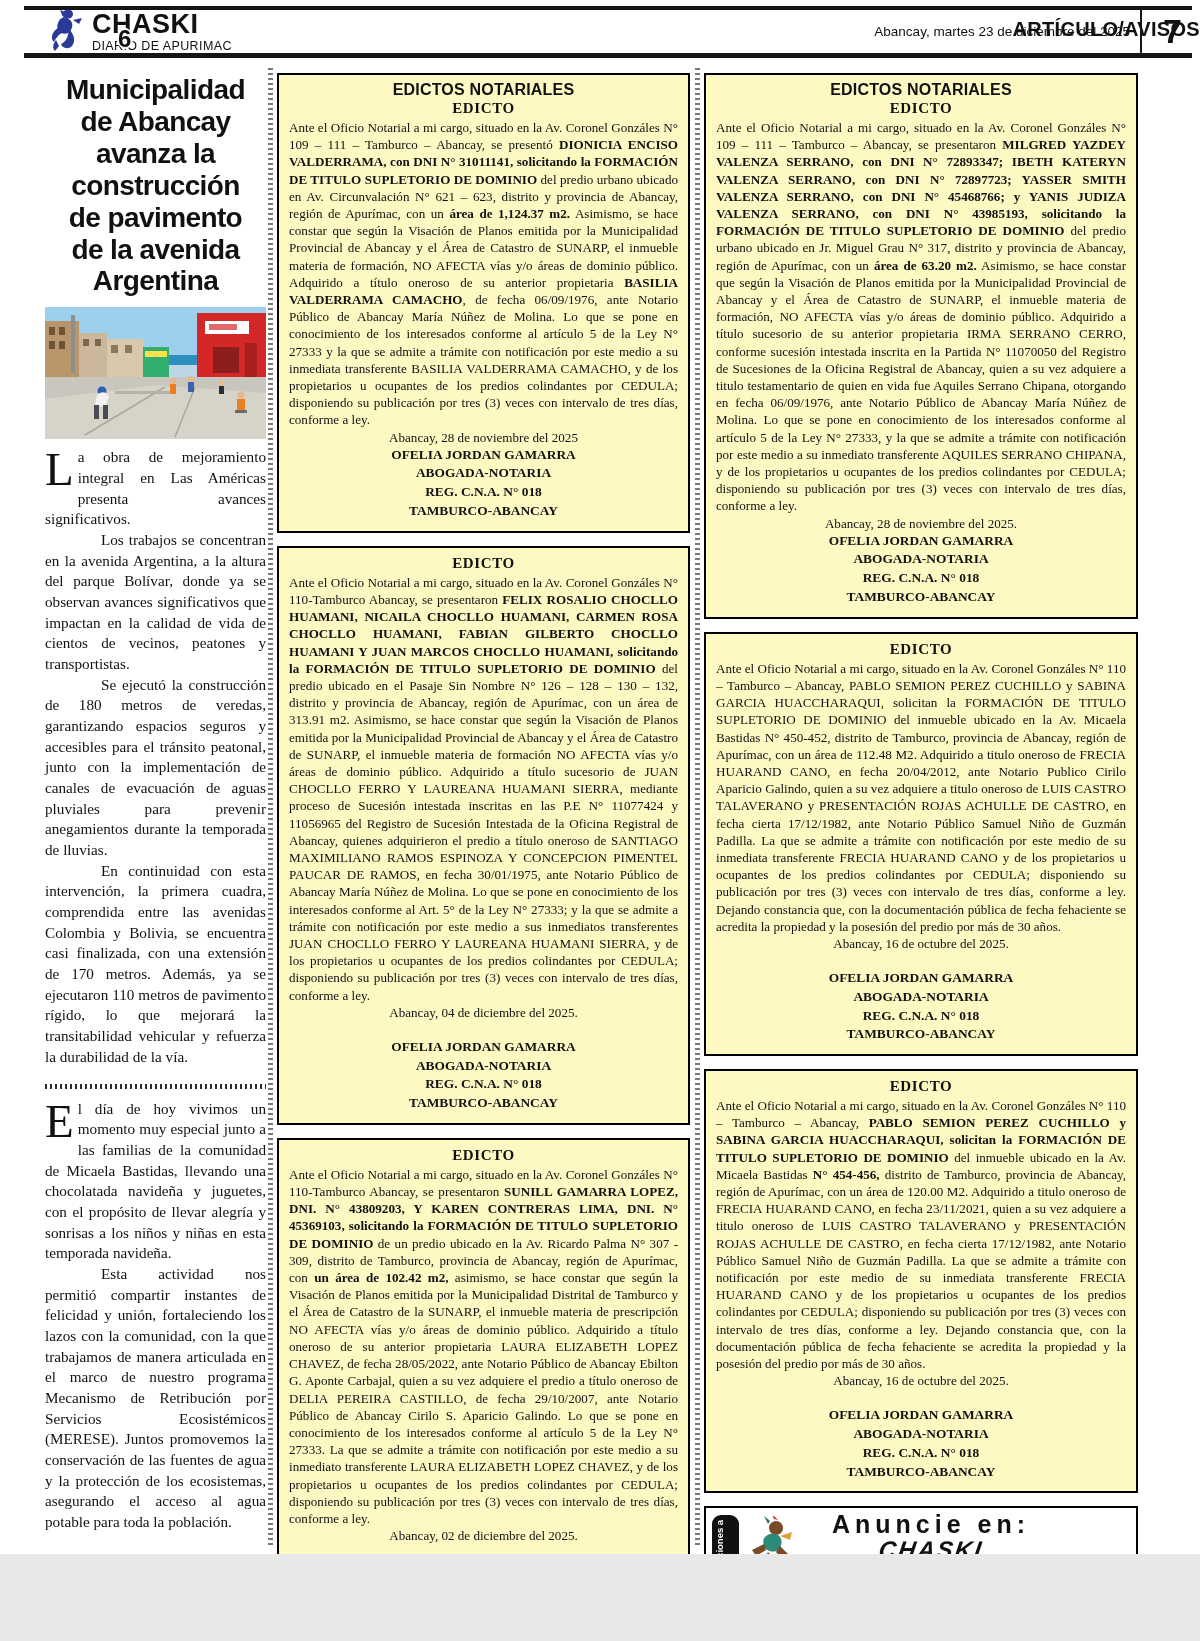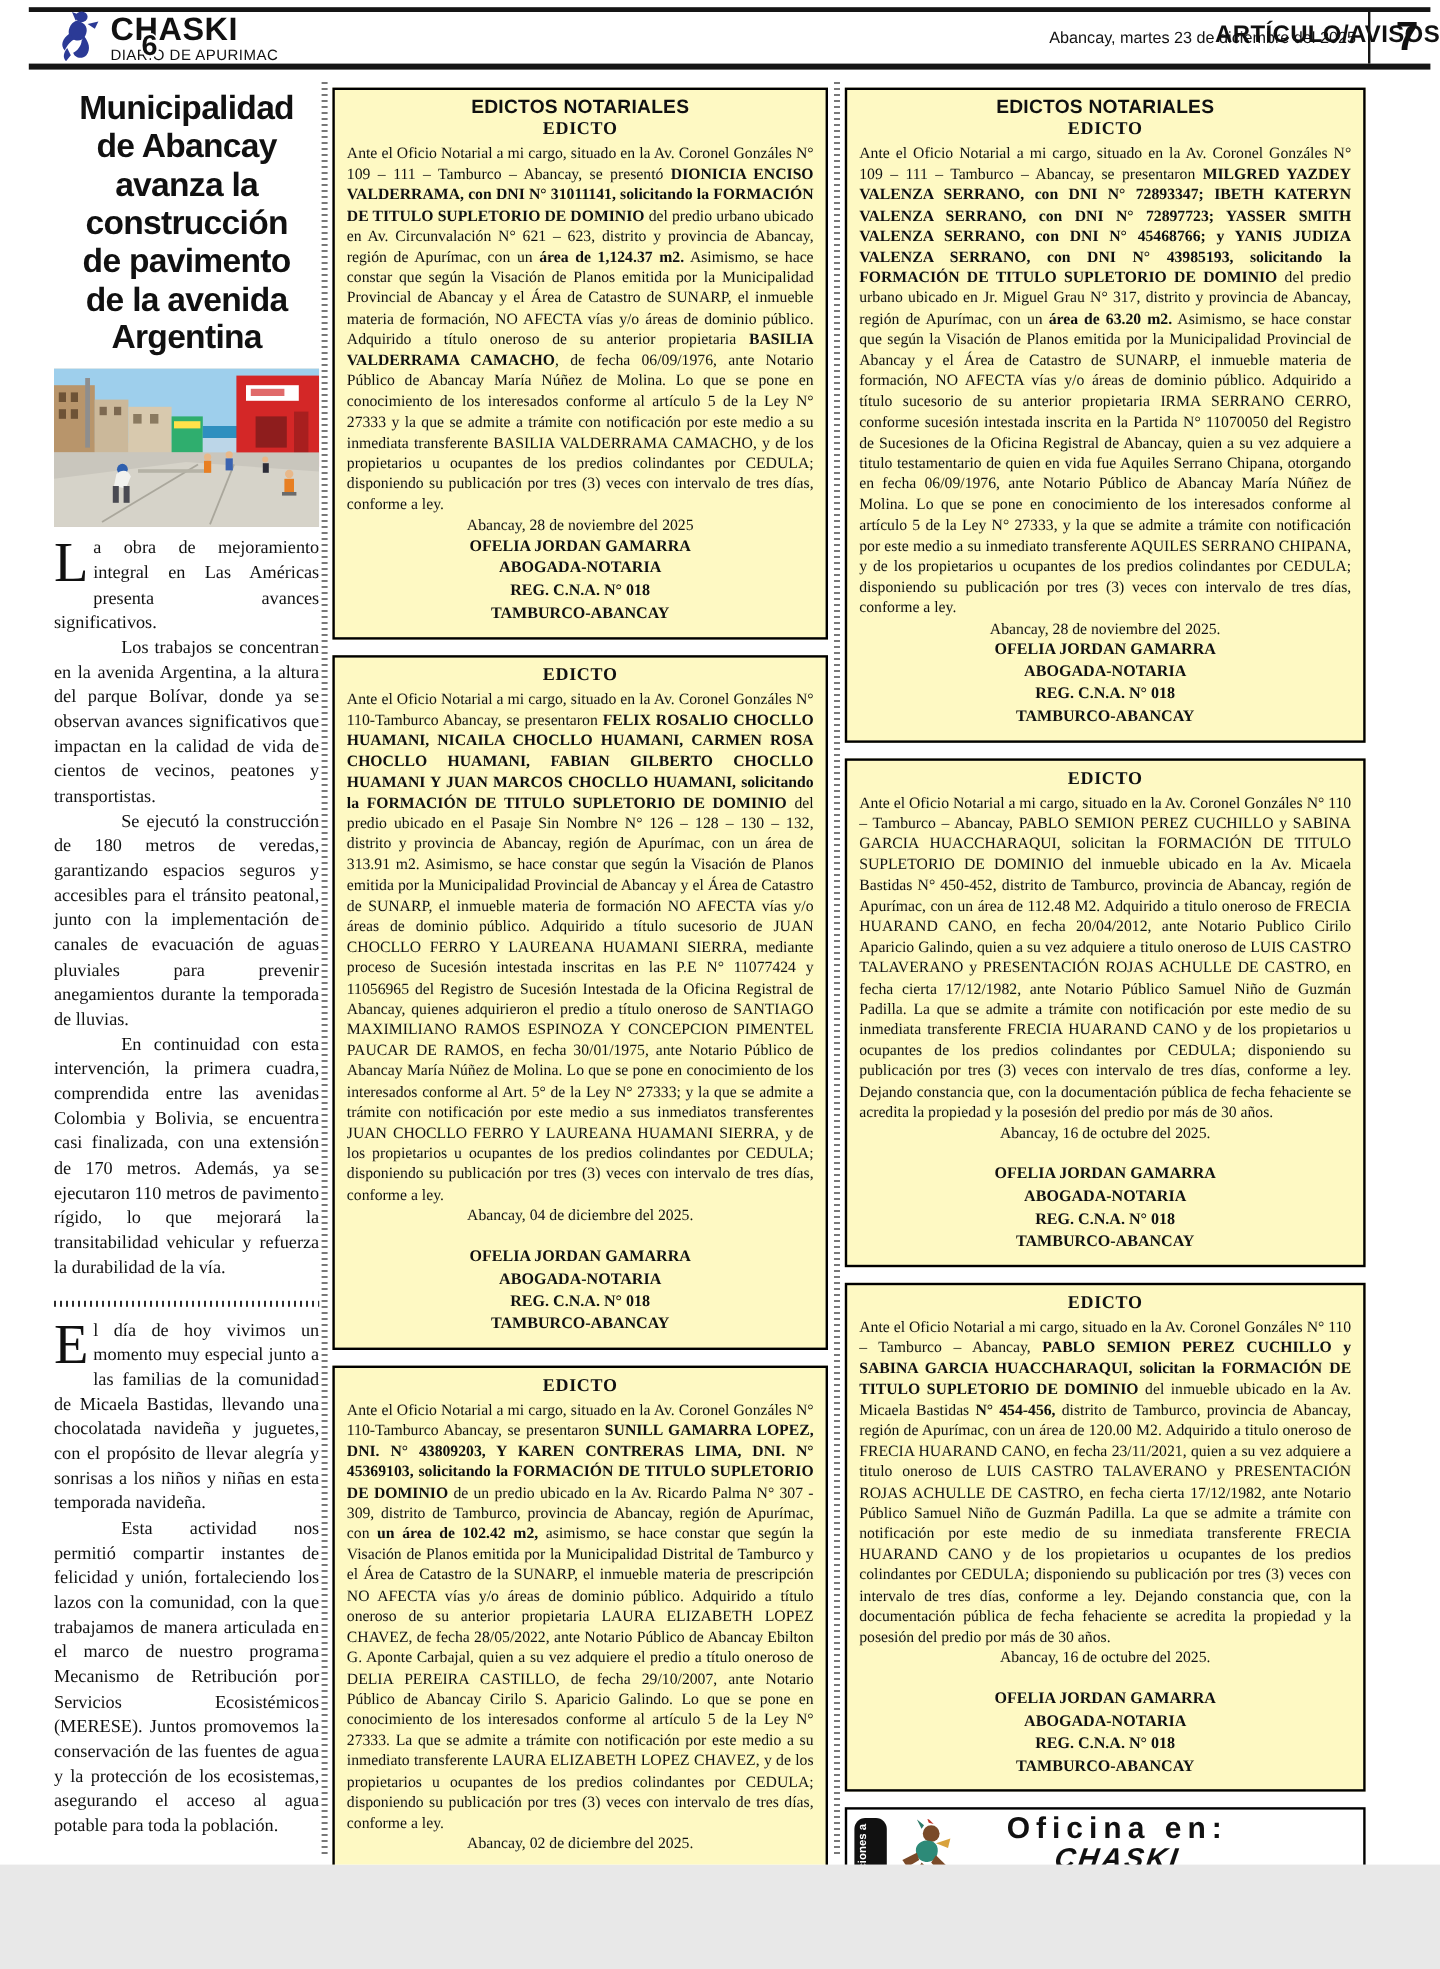--- a/index.html
+++ b/index.html
@@ -266,21 +266,21 @@
           <path d="M54 38 L32 44 L32 78 L54 70 Z" fill="#f8f8f4" stroke="#333" stroke-width="1.5"></path>
           <rect x="36" y="52" width="12" height="12" fill="#222"></rect>
           <rect x="12" y="50" width="14" height="2.5" fill="#999"></rect>
           <rect x="12" y="56" width="14" height="2.5" fill="#999"></rect>
           <rect x="24" y="78" width="16" height="16" fill="#2d3a4a"></rect>
           <rect x="22" y="94" width="8" height="5" fill="#111"></rect>
           <rect x="34" y="94" width="8" height="5" fill="#111"></rect>
         </svg>
       </div>
       <div class="ad-center">
-        <div class="ad-line1">Oficina en:</div>
+        <div class="ad-line1">Anuncie en:</div>
         <div class="ad-logo">CHASKI</div>
         <div class="ad-logo-sub">El Diario de Apurimac</div>
         <div class="ad-line2">Suscripciones  en nuestra</div>
         <div class="ad-line3">Agencia de publicidad.</div>
         <div class="ad-line4">Esquina Jr. Junin con calle la Victoria</div>
         <div class="ad-line5">Telefax n°321648</div>
       </div>
     </div>
   </div>
 

